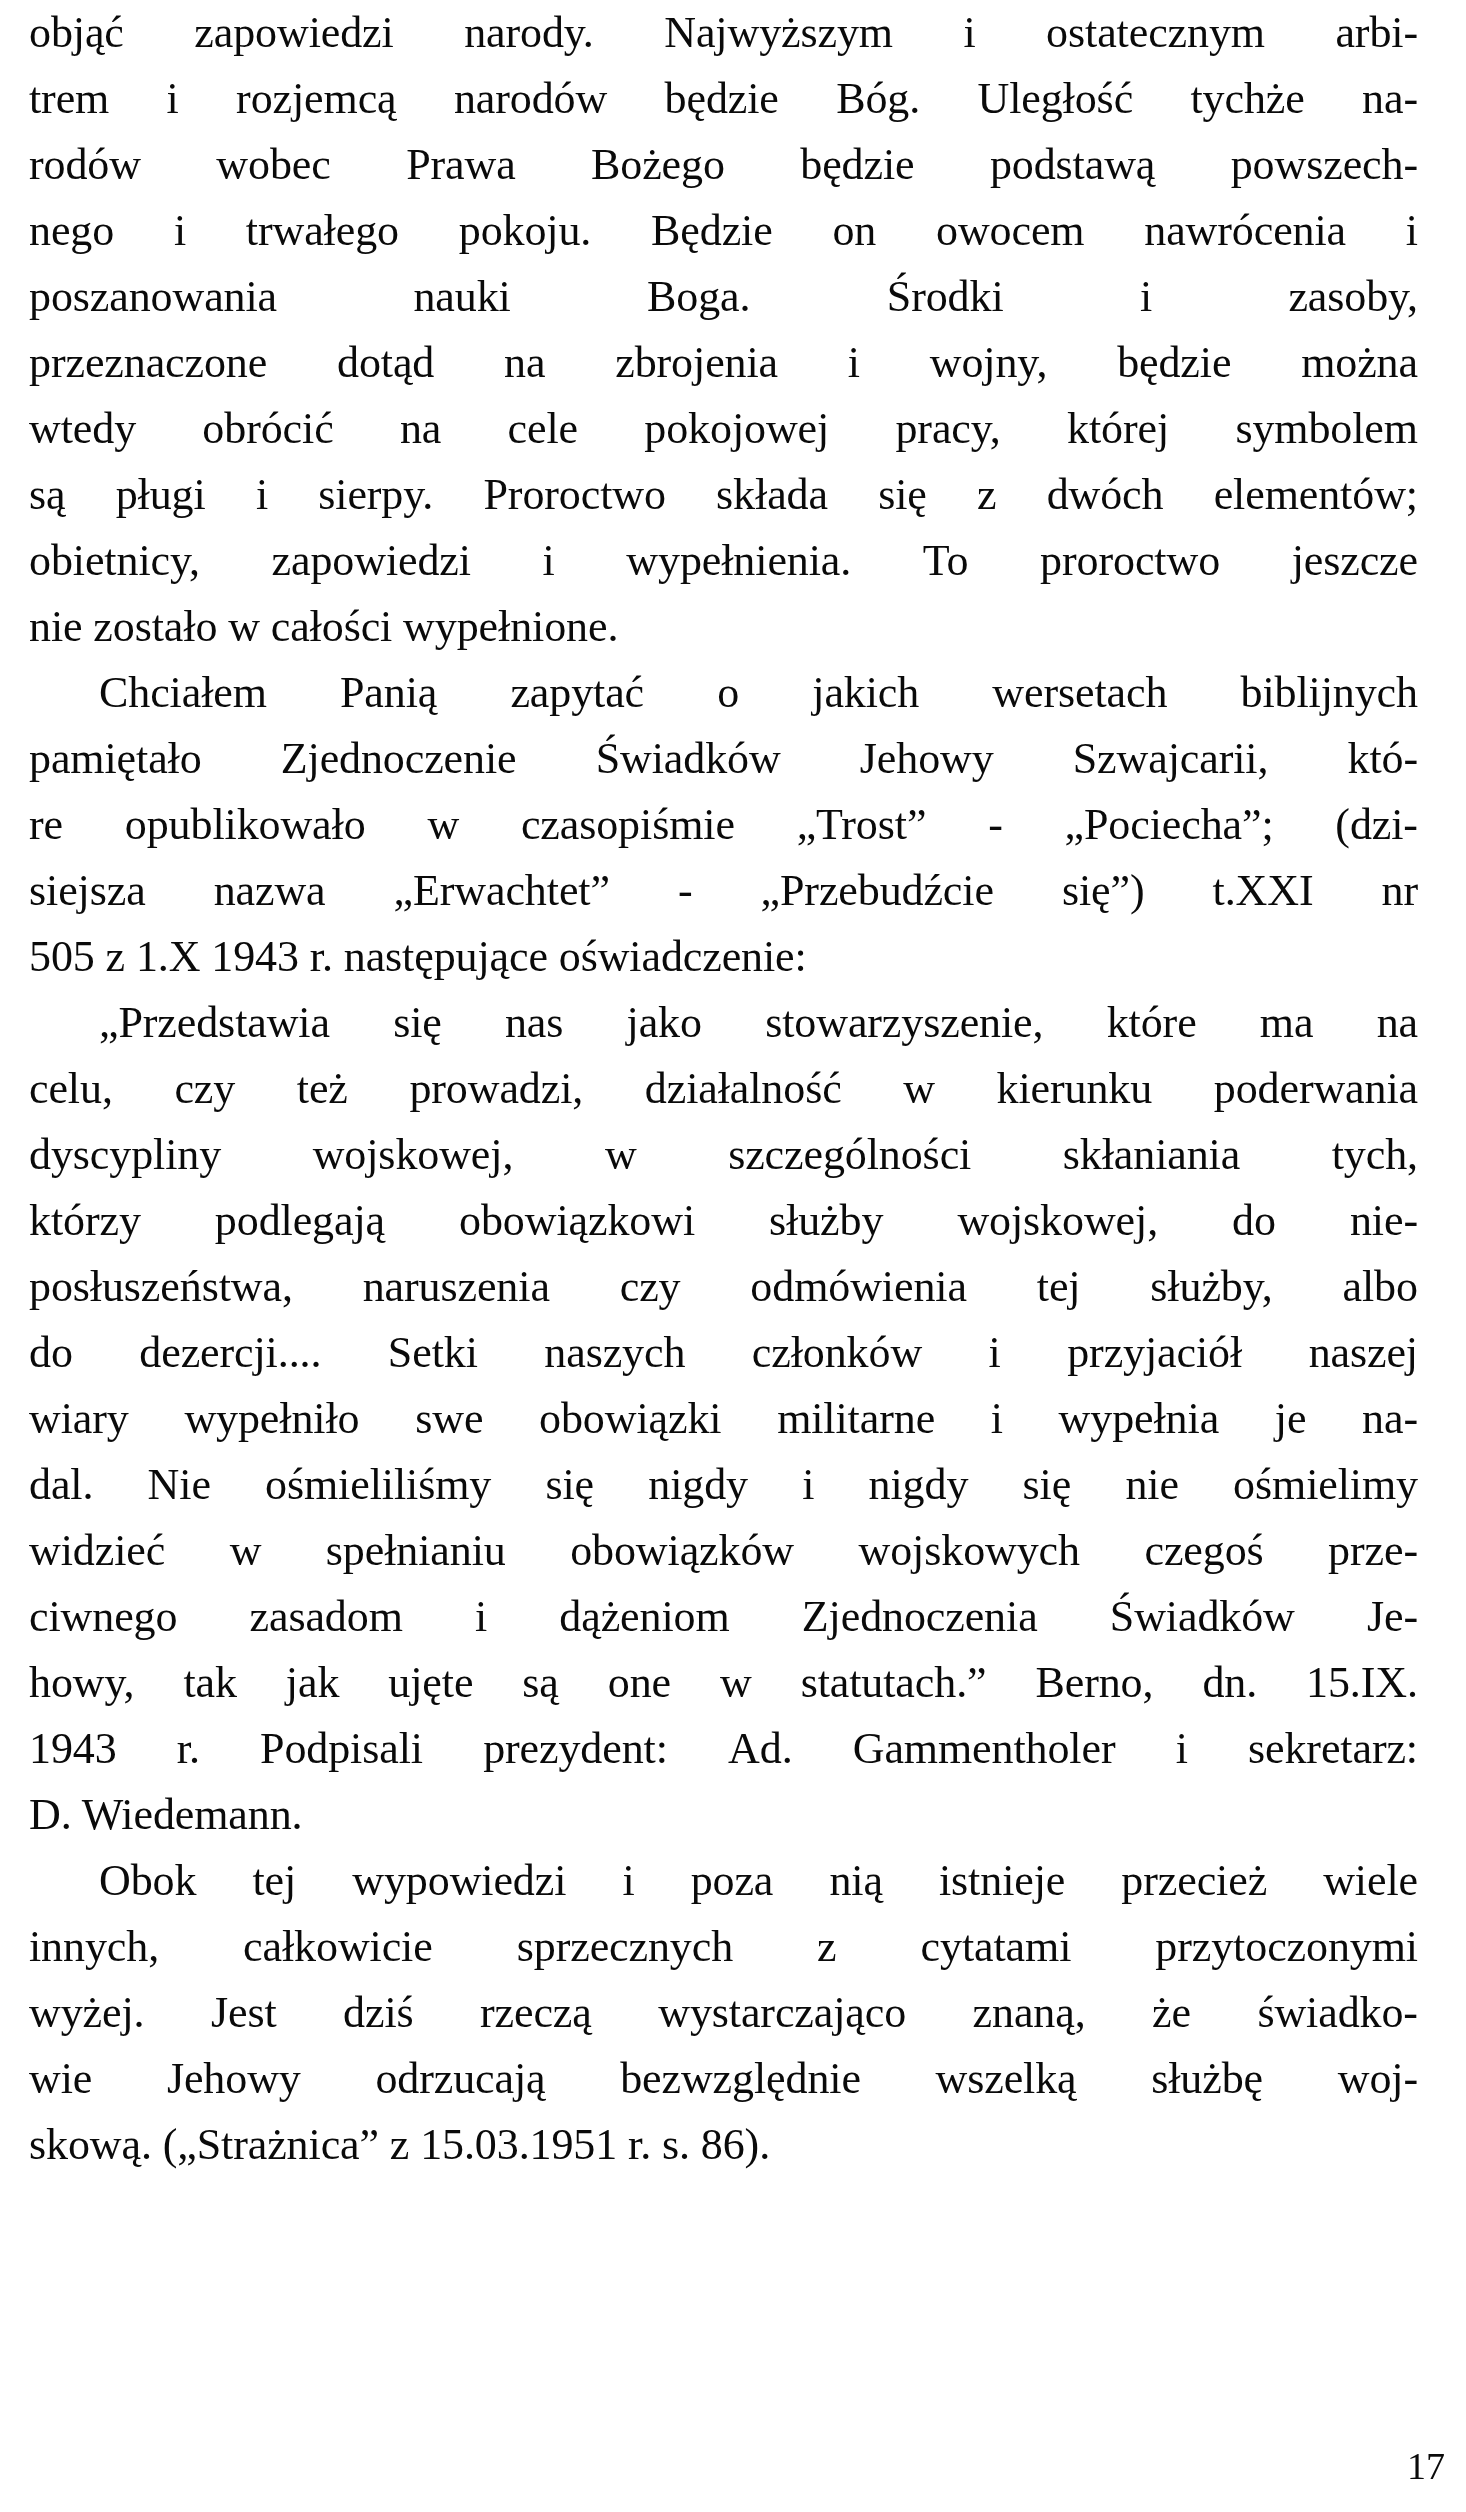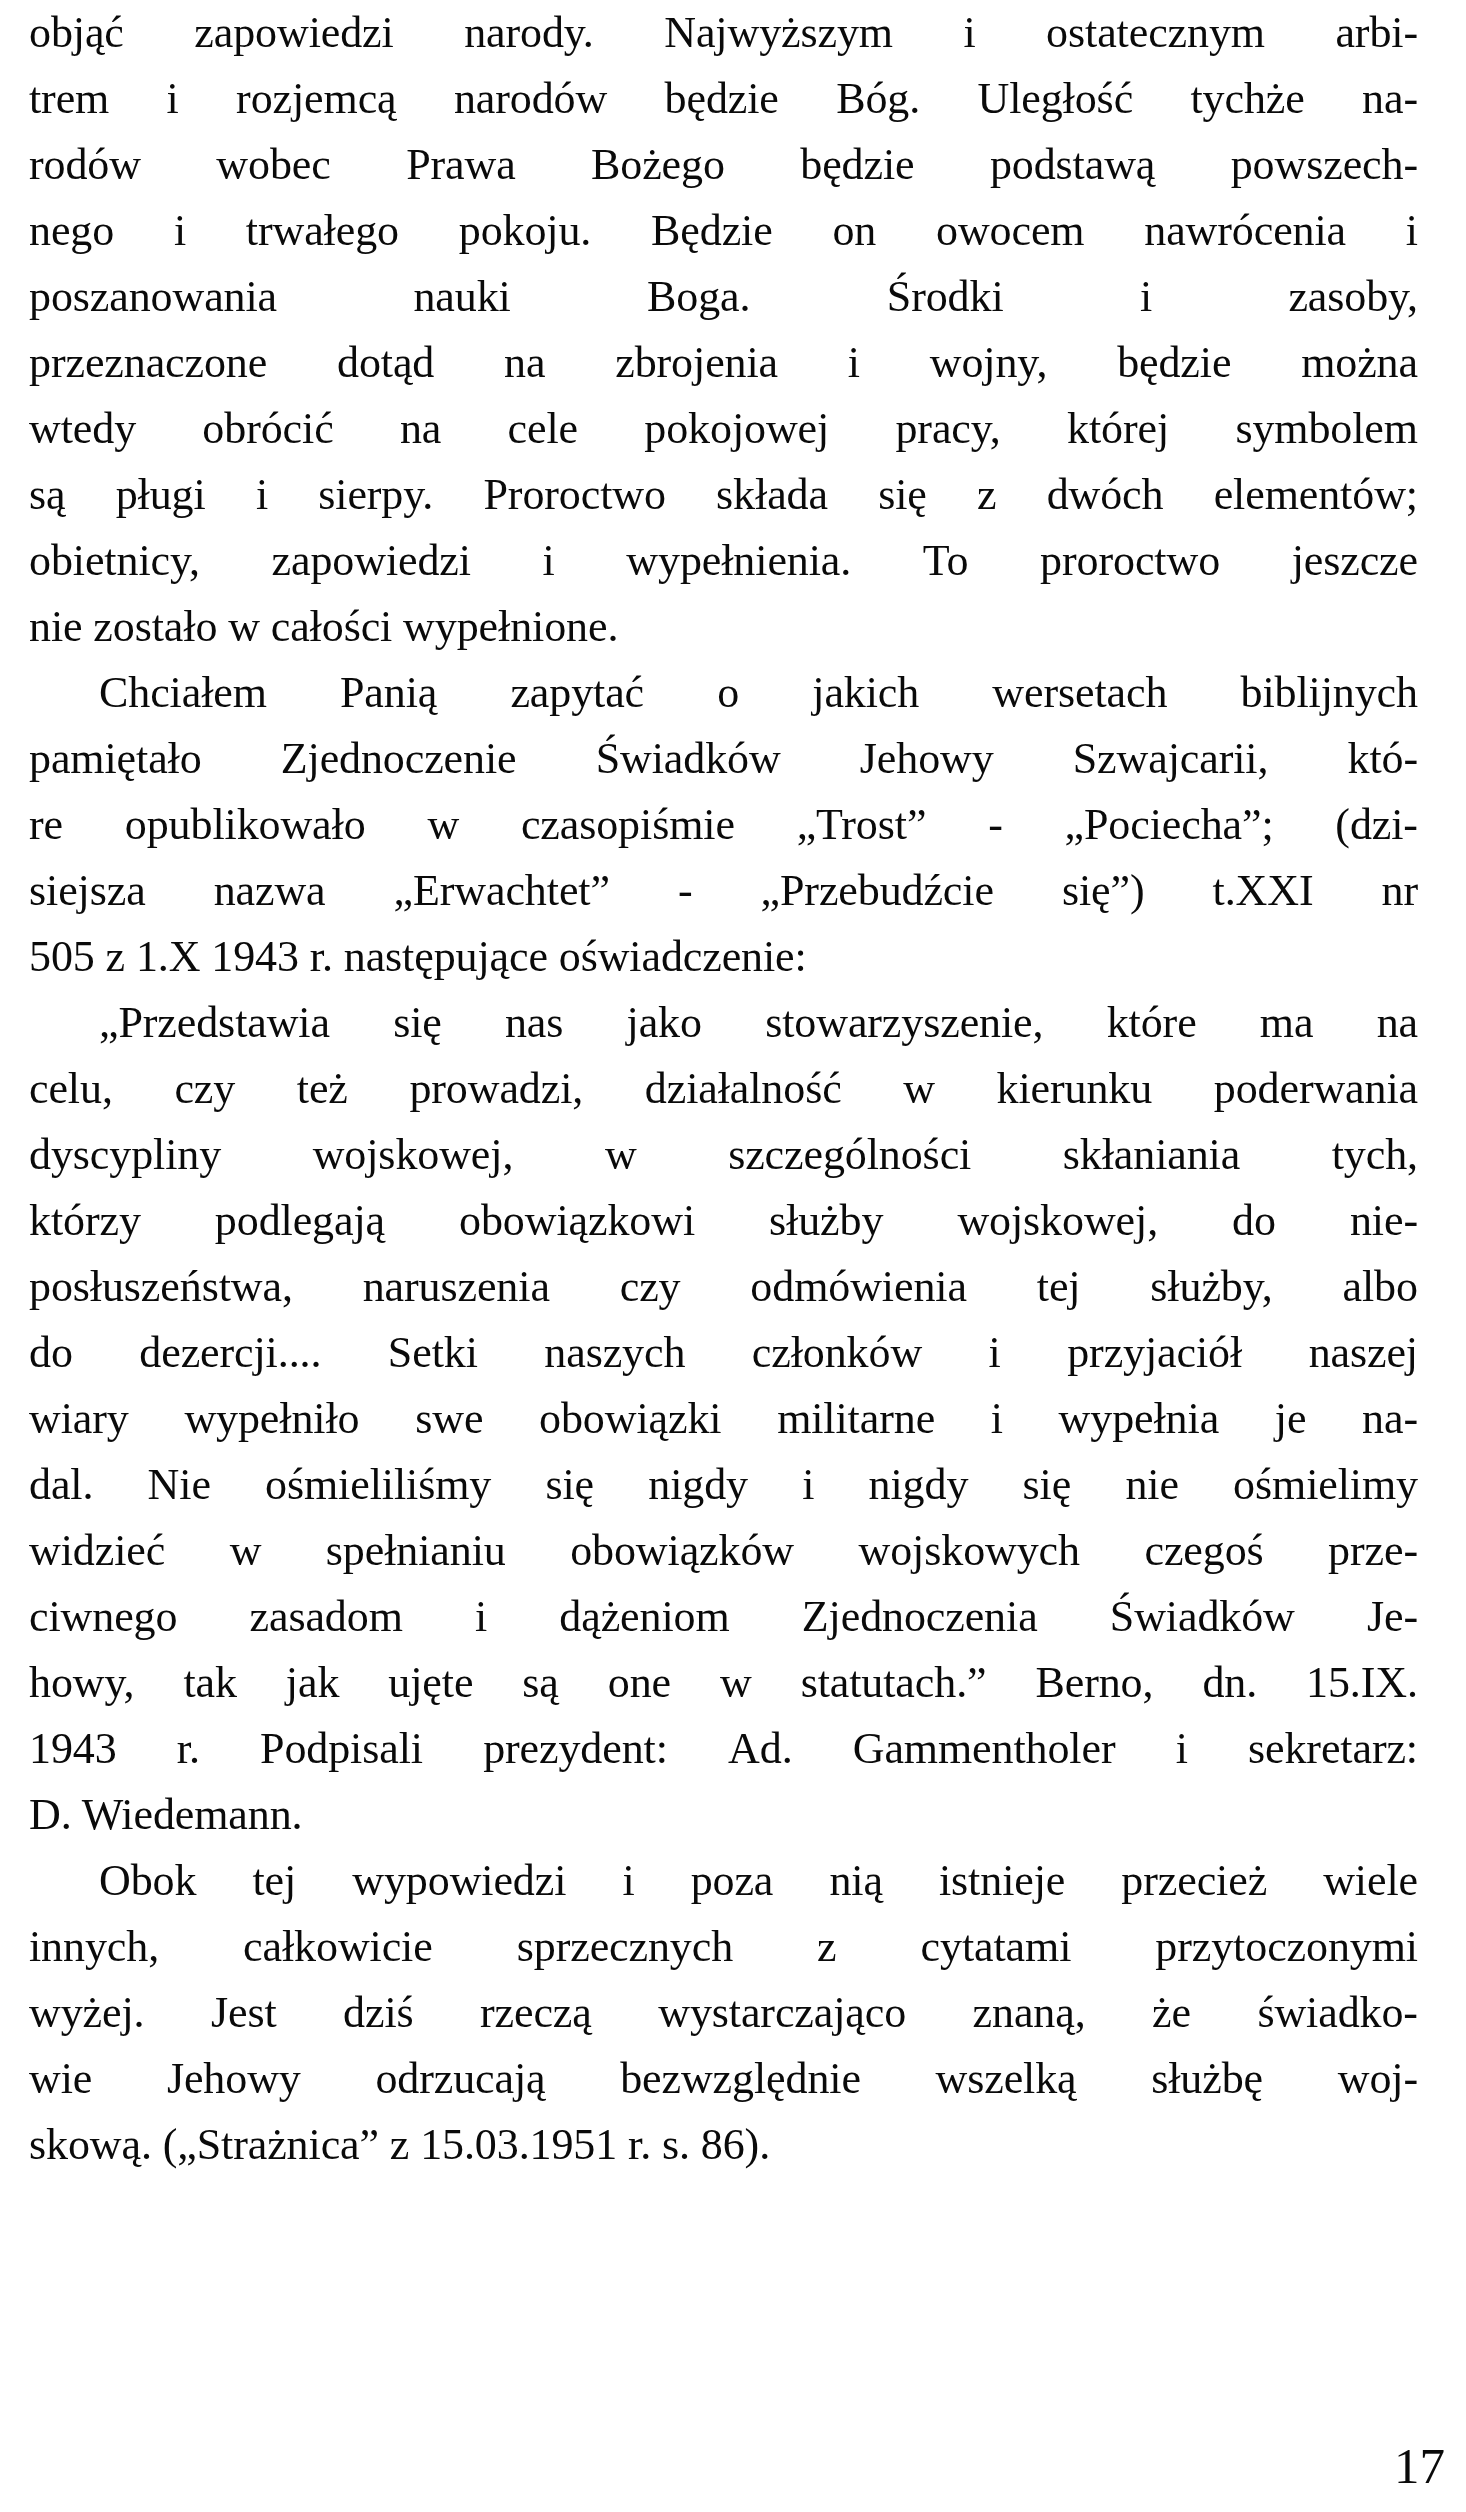--- a/index.html
+++ b/index.html
@@ -58,21 +58,21 @@
   .line.last {
     display: block;
     white-space: pre;
   }
 
   
   #page-number {
     position: absolute;
     right: 45px;
     bottom: 20.5px;
-    font-size: 51px;
+    font-size: 38px;
     line-height: 51px;
     font-family: "Liberation Serif", "DejaVu Serif", serif;
     color: #0a0a0a;
     font-weight: 500;
   }
 </style>
 </head>
 <body>
 
 <div id="page">

